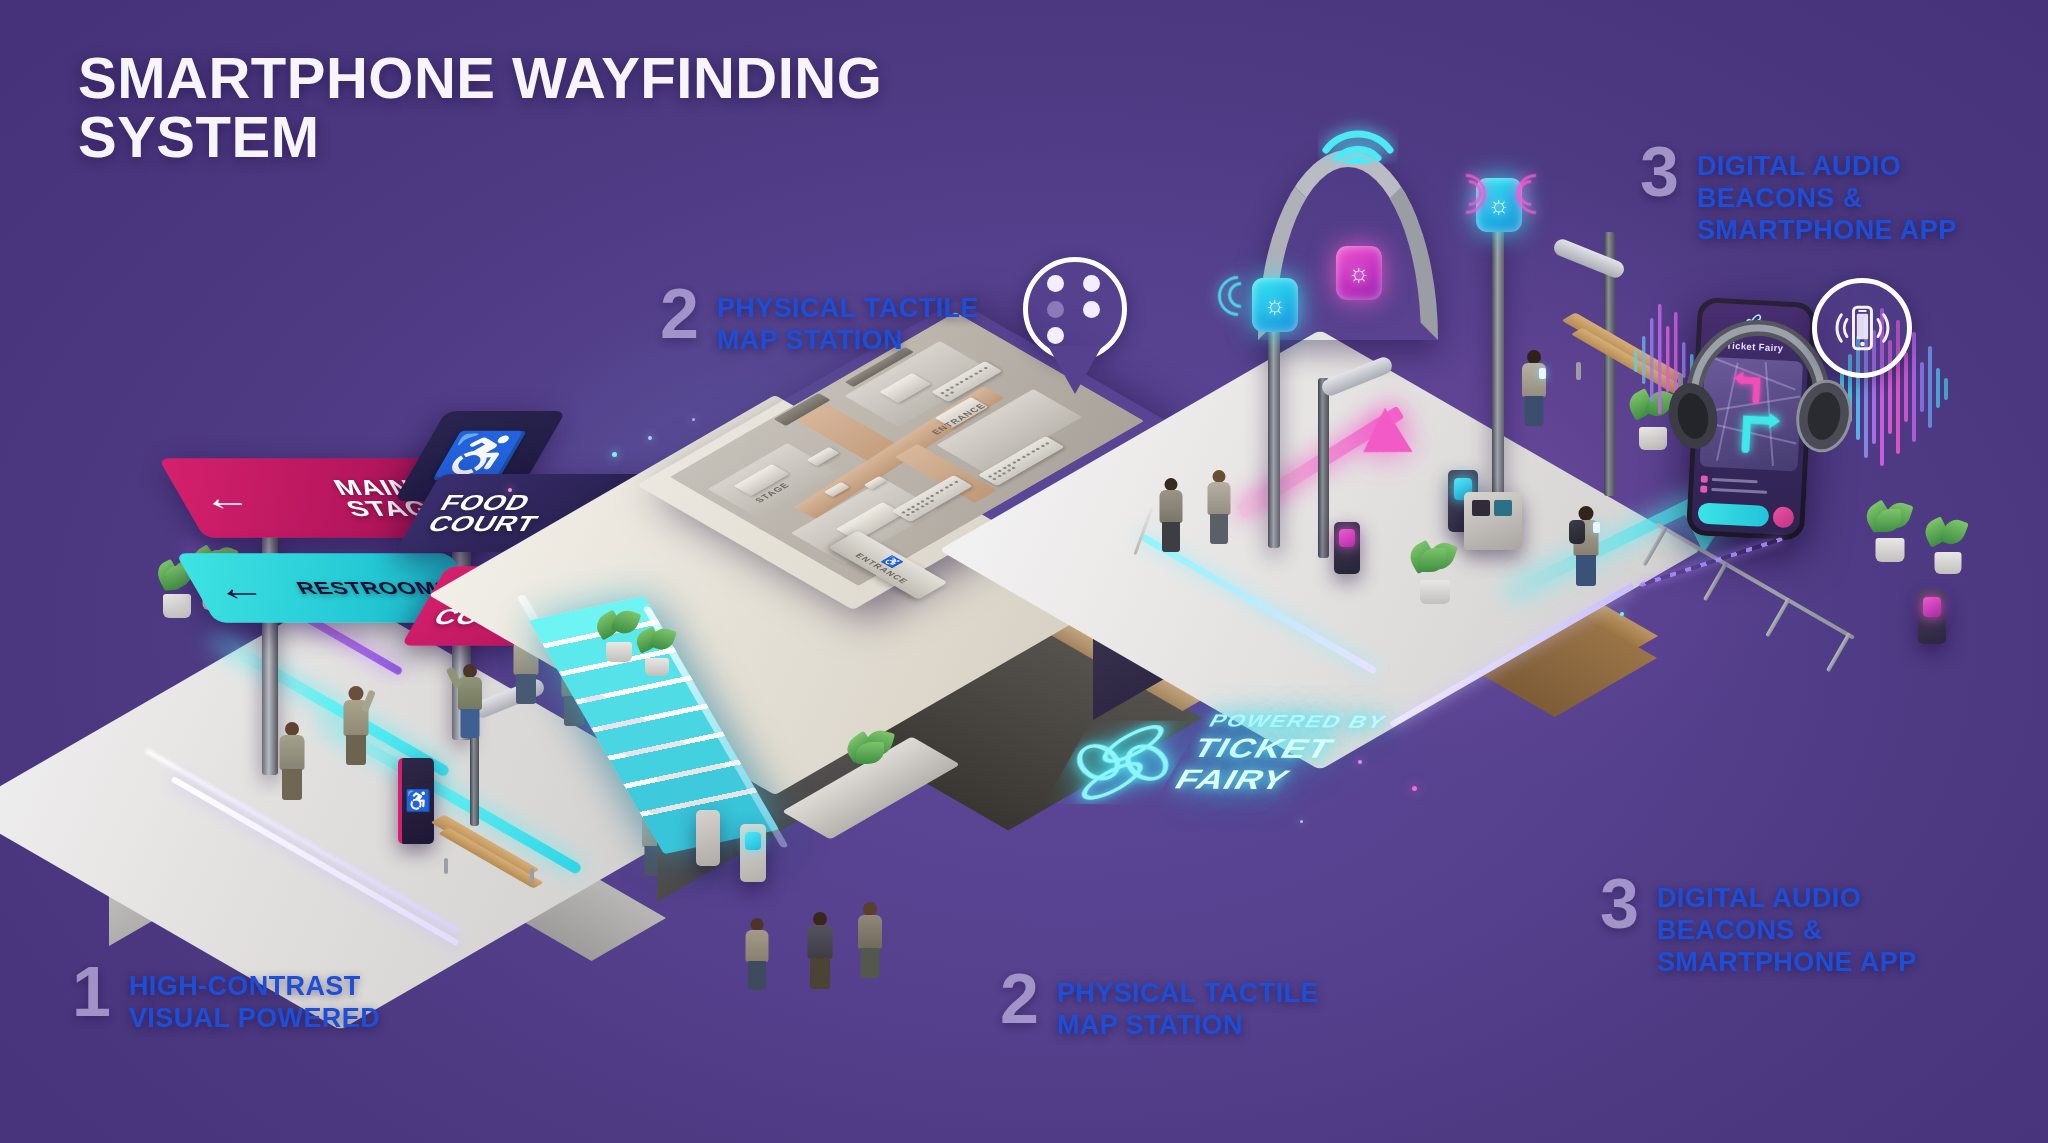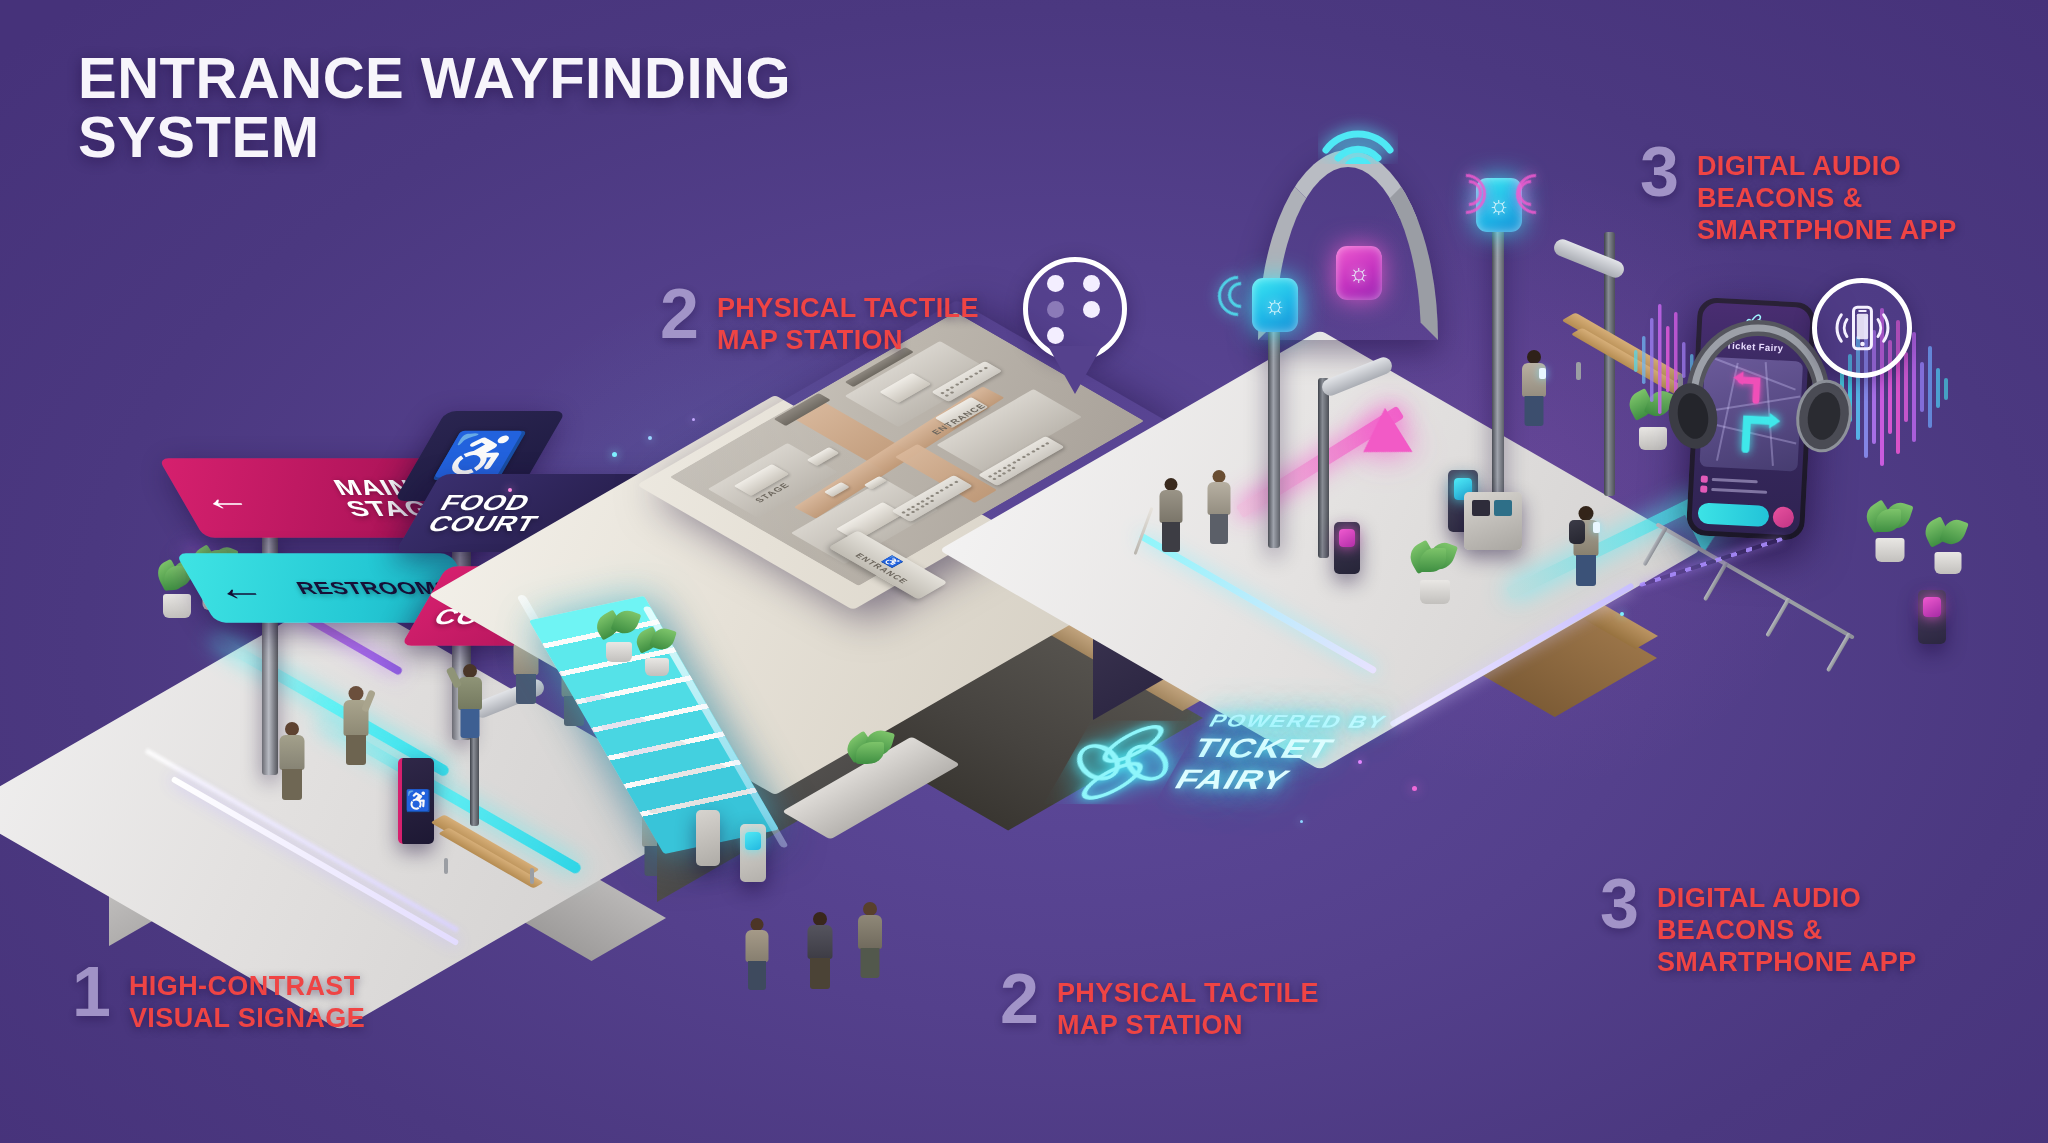--- a/index.html
+++ b/index.html
@@ -24,21 +24,21 @@
     font-weight:400; text-shadow:0 2px 8px rgba(20,5,50,.40); max-width:810px;
   }
 
   
   .callout { position:absolute; display:flex; align-items:flex-start; gap:18px; z-index:60; }
   .callout .num {
     font-size:70px; font-weight:bold; line-height:.82; color:#b4a7d6;
     opacity:.82; text-shadow:0 3px 10px rgba(20,5,50,.4); margin-top:-4px;
   }
   .callout .lbl {
-    font-size:27px; font-weight:bold; color:#ef4444; line-height:1.18;
+    font-size:27px; font-weight:bold; color:#1d4ed8; line-height:1.18;
     letter-spacing:.4px; text-shadow:0 2px 9px rgba(20,5,50,.5); padding-top:3px;
   }
   #callout-2-top { left:660px; top:290px; }
   #callout-3-top { left:1640px; top:148px; }
   #callout-1-bottom { left:72px; top:968px; }
   #callout-2-bottom { left:1000px; top:975px; }
   #callout-3-bottom { left:1600px; top:880px; }
 
   
   .badge-circle {
@@ -836,21 +836,21 @@
   <div class="spark" style="left:1412px;top:786px;width:5px;height:5px;background:#ef6ad8;box-shadow:0 0 12px #ef6ad8;"></div>
   <div class="spark" style="left:1300px;top:820px;width:3px;height:3px;background:#8fd6ff;box-shadow:0 0 8px #8fd6ff;"></div>
   <div class="spark" style="left:508px;top:488px;width:4px;height:4px;background:#ff8ce0;box-shadow:0 0 9px #ff8ce0;"></div>
   <div class="spark" style="left:1620px;top:612px;width:4px;height:4px;background:#7ef0ff;box-shadow:0 0 9px #7ef0ff;"></div>
 
   <div style="position:absolute;left:1636px;top:560px;width:150px;height:30px;transform:rotate(-18deg);background:repeating-linear-gradient(90deg,rgba(170,140,255,.9) 0 6px,transparent 6px 16px);height:4px;border-radius:2px;box-shadow:0 0 10px rgba(180,140,255,.7);"></div>
 
 </div>
 
 <div id="header">
-  <h1 id="title">ENTRANCE WAYFINDING SYSTEM</h1>
+  <h1 id="title">SMARTPHONE WAYFINDING SYSTEM</h1>
 </div>
 
 <div class="badge-circle" id="braille-badge">
   <span class="pin"></span>
   <span class="braille-dots">
     <i></i>
       <i></i>
       <i class="dim"></i>
       <i></i>
       <i></i>
@@ -887,21 +887,21 @@
     <span>DIGITAL AUDIO</span><br>
     <span>BEACONS &amp;</span><br>
     <span>SMARTPHONE APP</span>
   </span>
 </div>
 
 <div class="callout" id="callout-1-bottom">
   <span class="num">1</span>
   <span class="lbl">
     <span>HIGH-CONTRAST</span><br>
-    <span>VISUAL SIGNAGE</span>
+    <span>VISUAL POWERED</span>
   </span>
 </div>
 
 <div class="callout" id="callout-2-bottom">
   <span class="num">2</span>
   <span class="lbl">
     <span>PHYSICAL TACTILE</span><br>
     <span>MAP STATION</span>
   </span>
 </div>

